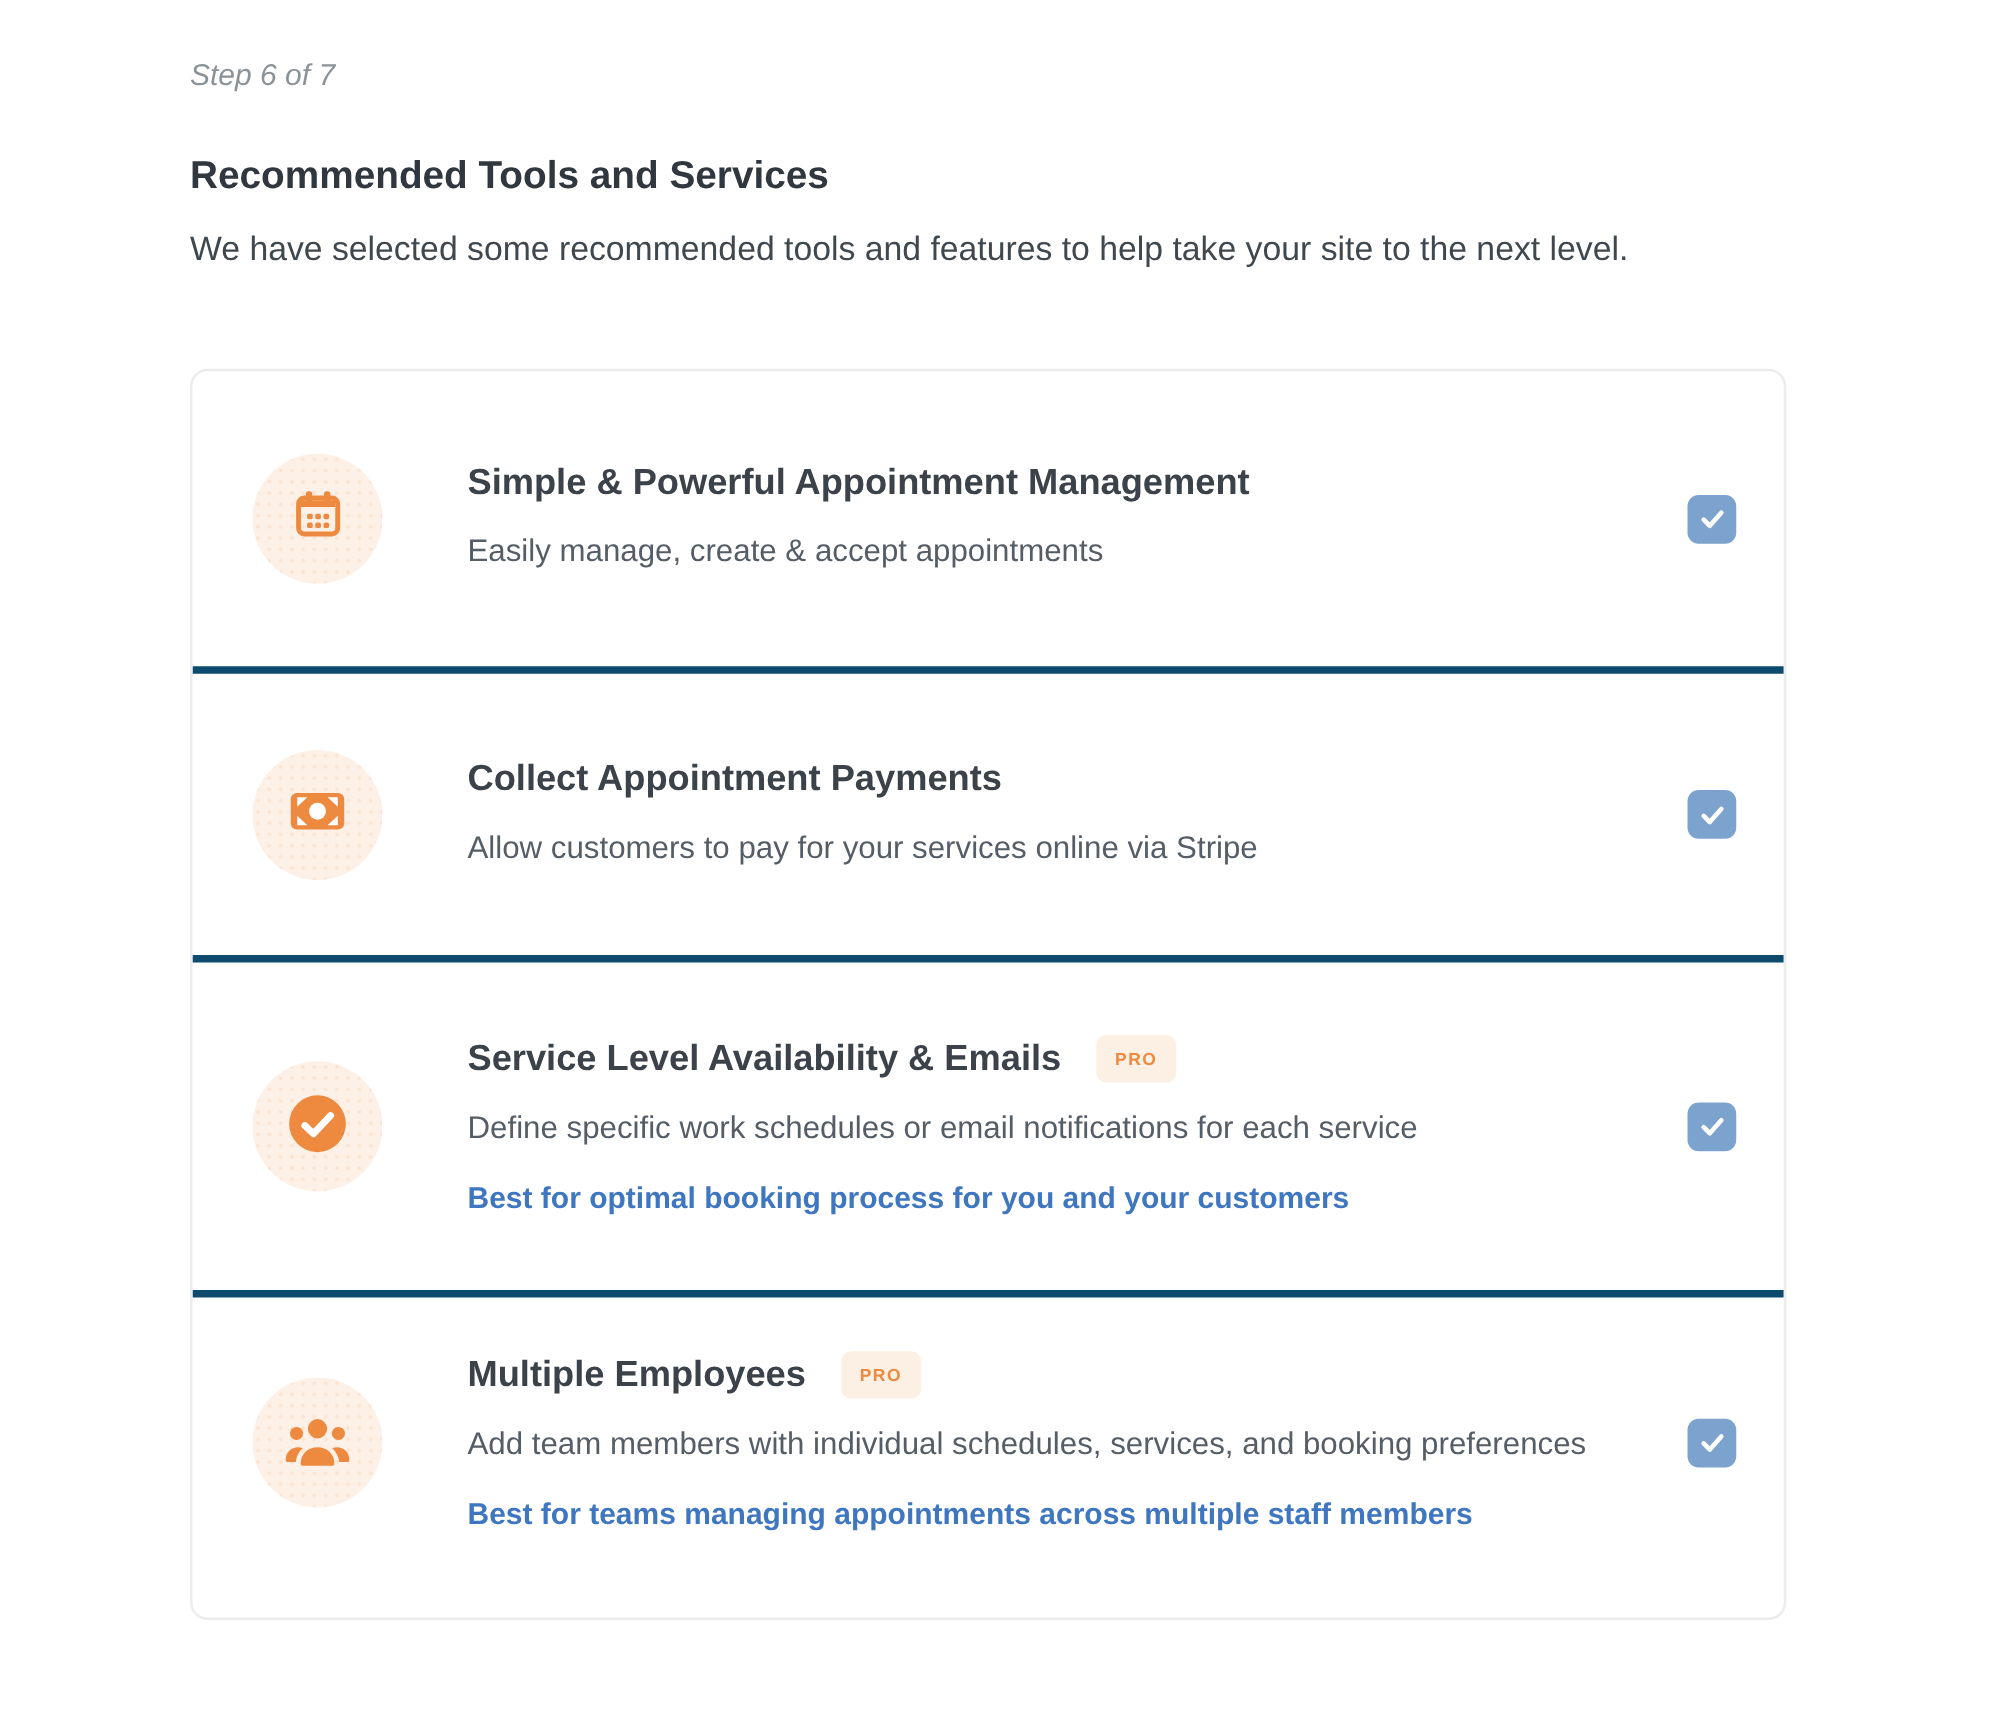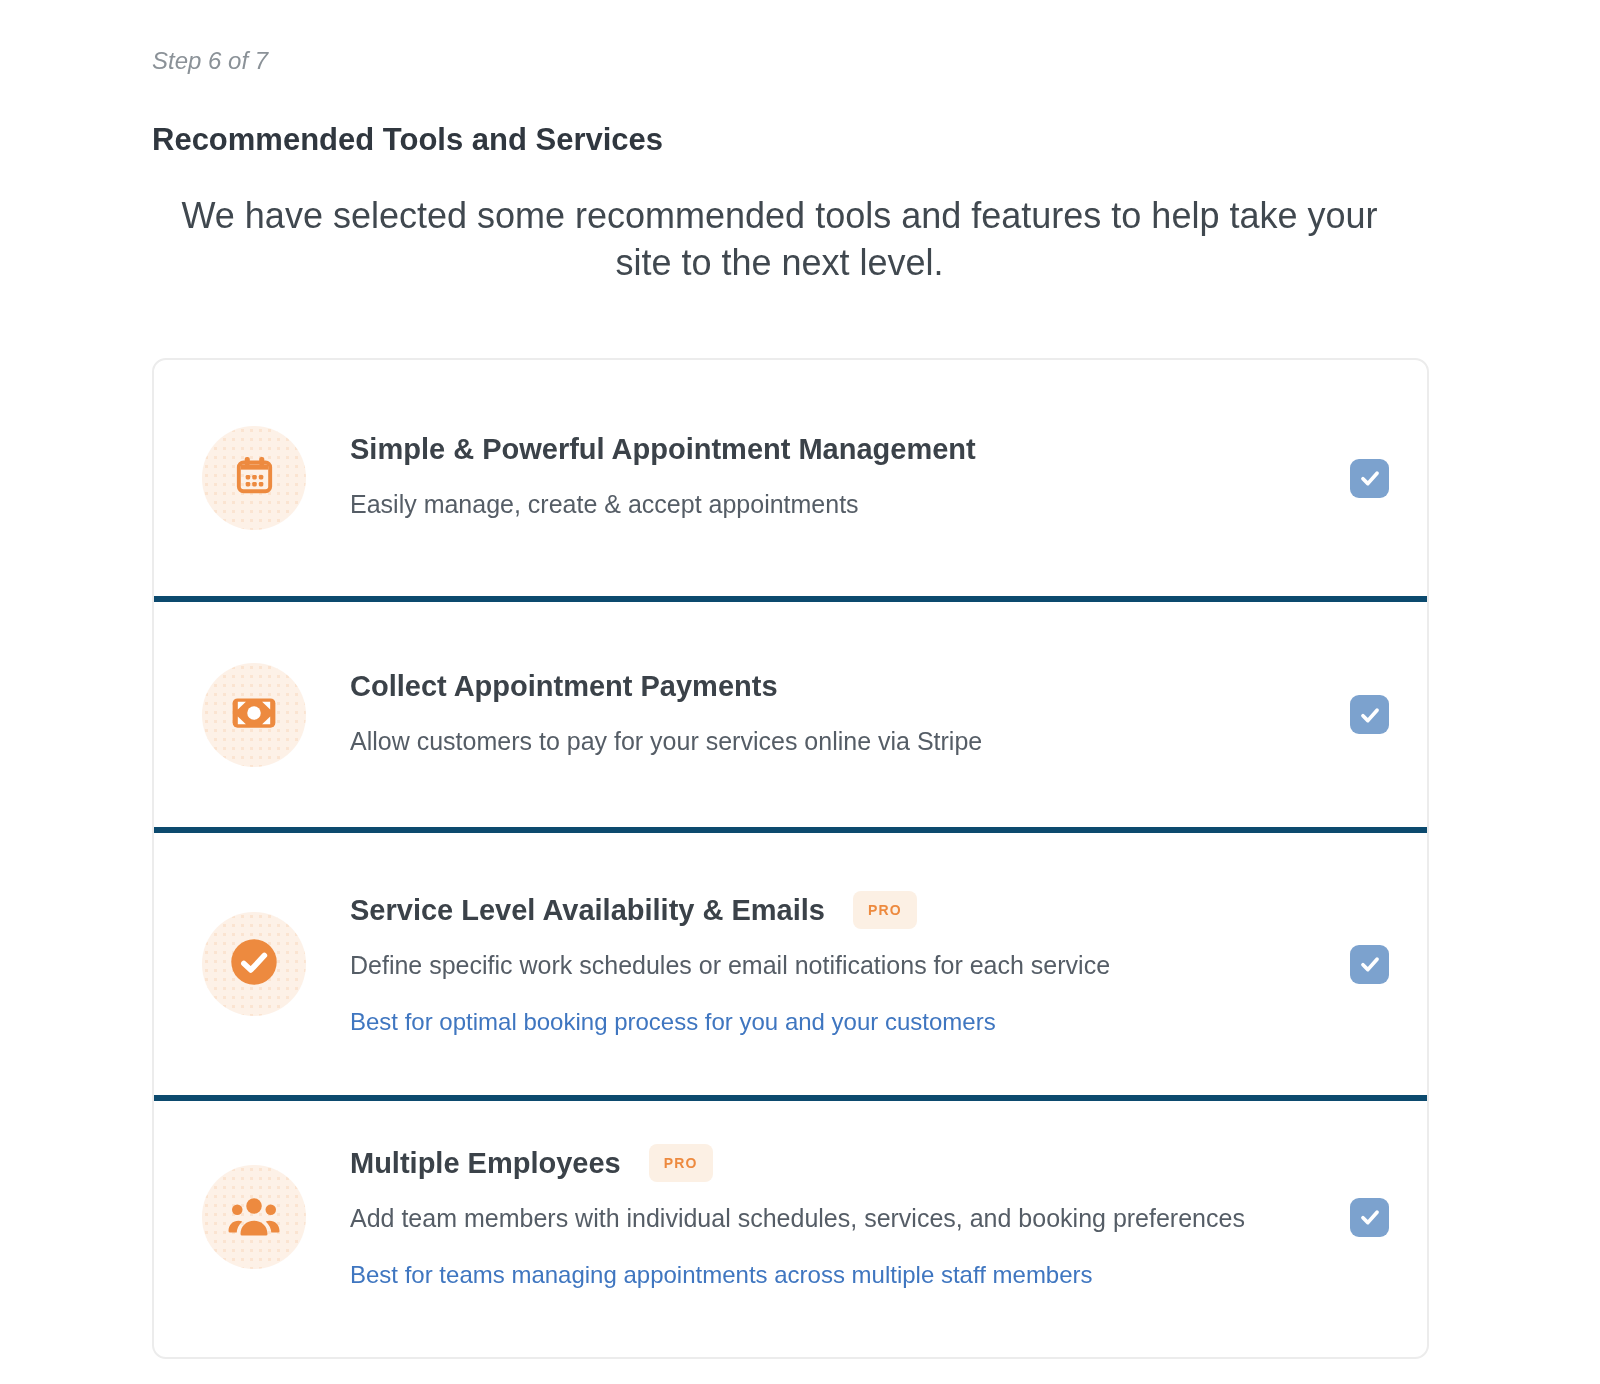--- a/index.html
+++ b/index.html
@@ -2,46 +2,46 @@
 <html><head>
 <meta charset="utf-8">
 <style>
   * { margin:0; padding:0; box-sizing:border-box; }
   html,body { width:1600px; height:1384px; background:#ffffff; overflow:hidden;
               font-family:"Liberation Sans", sans-serif; }
   .page { padding:46px 0 0 152px; }
 
   .step-label { font-size:24px; color:#8b9298; line-height:30px;font-style:italic; }
   .page-title { margin-top:44px; font-size:31px; font-weight:bold; color:#30373f; line-height:40px; }
-  .page-desc  { margin-top:32px; font-size:36px; color:#40484f; line-height:47px; max-width:1255px;text-align:center; }
+  .page-desc  { margin-top:16px; font-size:27px; color:#40484f; line-height:47px; max-width:1255px; }
 
   .card { margin-top:72px; width:1277px; border:2px solid #ececec; border-radius:14px;
           background:#fff; overflow:hidden; }
 
   .feature-row { display:flex; align-items:center; padding:0 38px 0 48px; }
   .feature-row + .feature-row { border-top:6px solid #0c4a6e; }
   .row-1 { min-height:236px; }
   .row-2 { min-height:231px; }
   .row-3 { min-height:268px; }
   .row-4 { padding-top:42px; padding-bottom:66px; }
 
   .icon-circle { flex:0 0 auto; width:104px; height:104px; border-radius:50%;
     background-color:#fdf1e7;
     background-image:radial-gradient(rgba(237,138,63,0.13) 1.5px, transparent 1.6px);
     background-size:9px 9px;
     display:flex; align-items:center; justify-content:center; }
 
-  .row-content { flex:1 1 auto; margin-left:44px; min-width:0; }
+  .row-content { flex:1 1 auto; margin-left:68px; min-width:0; }
   .title-line { display:flex; align-items:center; gap:28px; }
   .feature-title { font-size:29px; font-weight:bold; color:#3b4249; line-height:40px; }
   .pro-badge { display:inline-block; background:#fcf0e4; color:#ed8a3f; font-size:14px;
                font-weight:bold; letter-spacing:1.2px; padding:12px 15px; border-radius:8px;
                line-height:1; }
   .feature-desc { margin-top:12px; font-size:25px; color:#555d66; line-height:46px; max-width:940px; }
-  .feature-link { margin-top:18px; font-size:24px; font-weight:normal; color:#3f76c0;
+  .feature-link { margin-top:18px; font-size:24px; font-weight:bold; color:#3f76c0;
                   line-height:32px; cursor:pointer; }
 
   .checkbox { flex:0 0 auto; width:39px; height:39px; border-radius:9px; background:#7ca2ce;
               display:flex; align-items:center; justify-content:center; cursor:pointer;
               margin-left:24px; }
   .checkbox svg { display:block; }
 </style>
 </head>
 <body>
 

